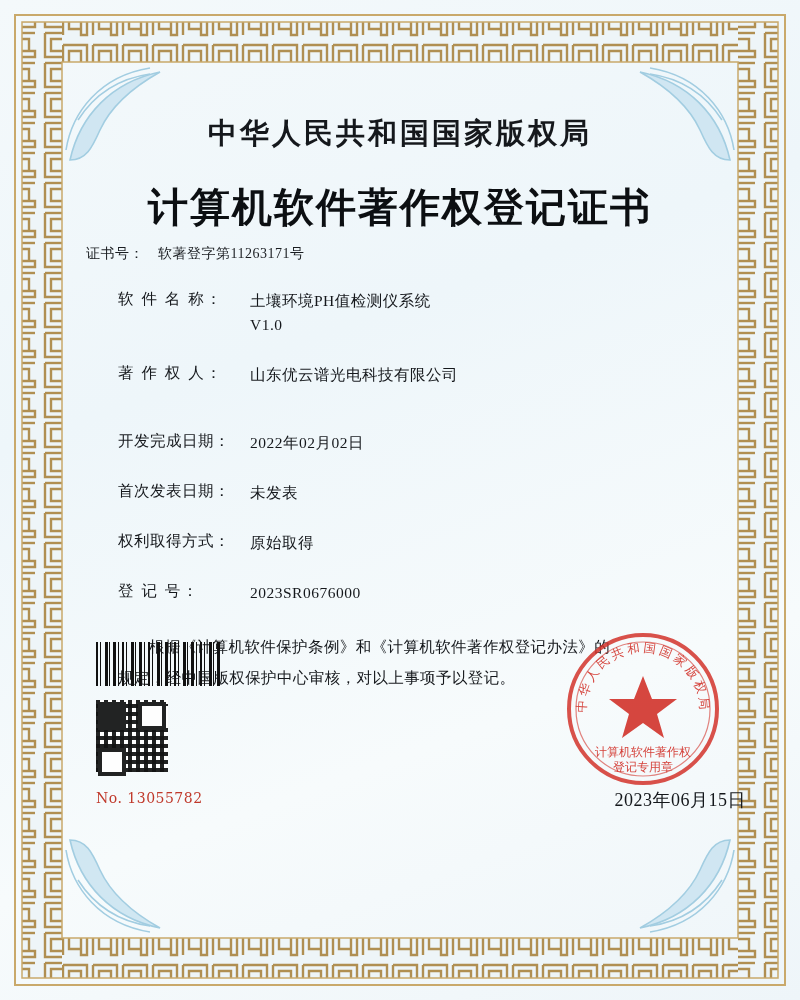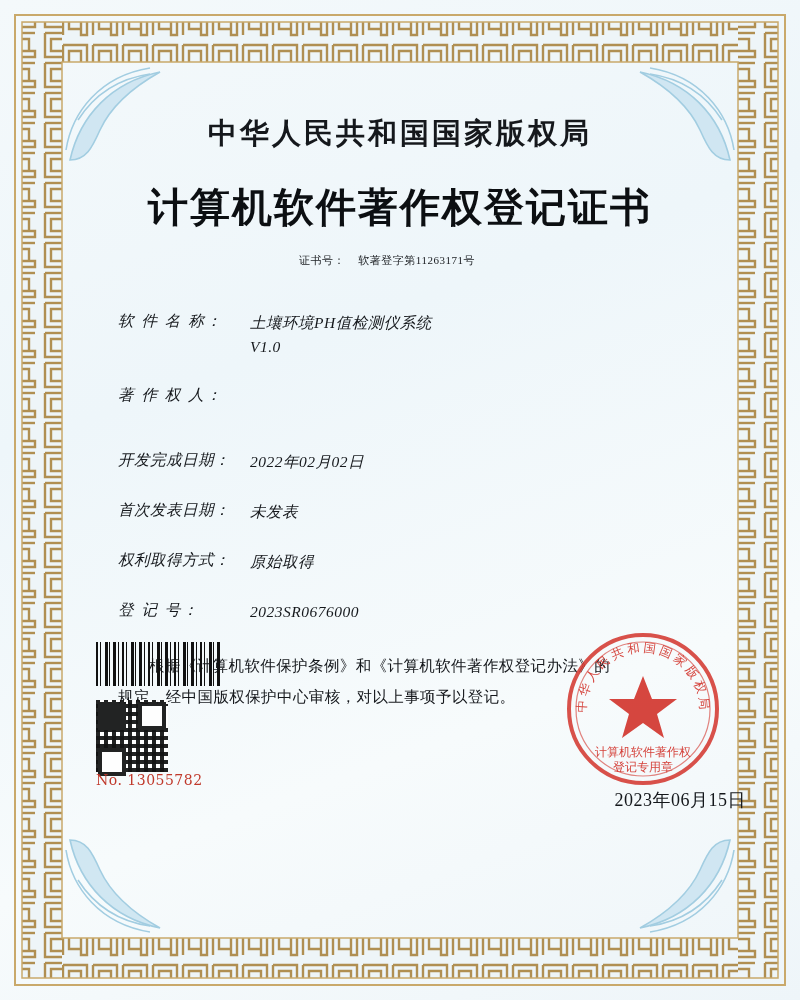--- a/index.html
+++ b/index.html
@@ -58,34 +58,33 @@
     text-align: center;
     font-size: 40px;
     letter-spacing: 2px;
     color: #0c0f12;
     margin-top: 26px;
     font-family: "DejaVu Serif", "Liberation Serif", serif;
     font-weight: 700;
   }
 
   .cert-no-row {
-    margin-top: 18px;
-    text-align: center;
+    margin-top: 10px;
+    text-align: left;
     padding-right: 26px;
-    font-size: 11px;
+    font-size: 14px;
     color: #1a1d21;
     letter-spacing: 0.5px;
   }
   .cert-no-label { margin-right: 10px; }
 
   .fields {
-    margin-top: 43px;
+    margin-top: 26px;
     padding-left: 32px;
     padding-right: 20px;
-    font-style: italic;
   }
   .field-row {
     display: flex;
     align-items: flex-start;
     margin-bottom: 26px;
     font-size: 15.5px;
     color: #15181c;
   }
   .field-label {
     width: 132px;
@@ -163,21 +162,21 @@
   .qr-core {
     position: absolute;
     left: 8px; top: 8px;
     width: 8px; height: 8px;
     background: #111;
   }
 
   .serial {
     position: absolute;
     left: 96px;
-    top: 772px;
+    top: 790px;
     font-size: 14px;
     color: #c0392b;
     letter-spacing: 0.5px;
     font-family: "DejaVu Serif", serif;
   }
 
   .issue-date {
     position: absolute;
     right: 54px;
     top: 788px;
@@ -265,20 +264,21 @@
       <div class="field-row">
         <div class="field-label">软 件 名 称：</div>
         <div class="field-value">
           <span>土壤环境PH值检测仪系统</span>
           <span class="line2">V1.0</span>
         </div>
       </div>
 
       <div class="field-row" style="margin-bottom:44px;">
         <div class="field-label">著 作 权 人：</div>
+        <div class="field-value">山东优云谱光电科技有限公司</div>
       </div>
 
       <div class="field-row">
         <div class="field-label tight">开发完成日期：</div>
         <div class="field-value">2022年02月02日</div>
       </div>
 
       <div class="field-row">
         <div class="field-label tight">首次发表日期：</div>
         <div class="field-value">未发表</div>

